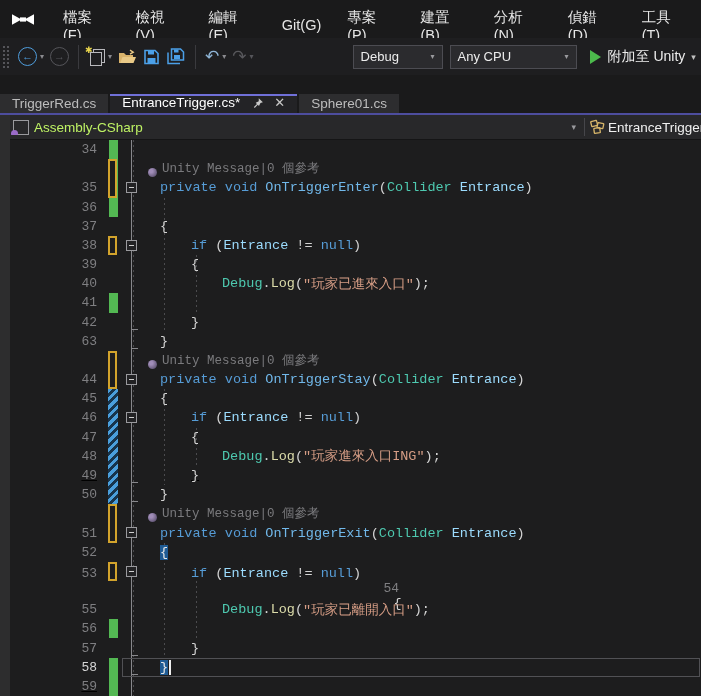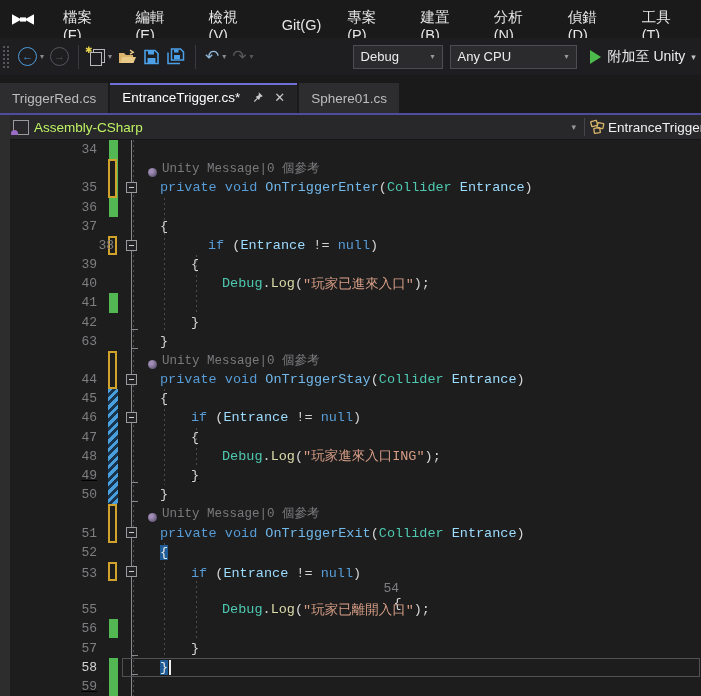--- a/index.html
+++ b/index.html
@@ -34,21 +34,21 @@
     padding:0 7px;box-sizing:border-box;}
   .combo .cval{flex:1;font-size:13px;color:#ececec;white-space:nowrap;}
   .combo .ccaret{font-size:8px;color:#9a9a9e;margin-left:10px;}
   .play-tri{width:0;height:0;border-left:11px solid #4cbb4c;border-top:7px solid transparent;
     border-bottom:7px solid transparent;margin:0 7px 0 10px;}
   .runlabel{font-size:14px;color:#ececec;white-space:nowrap;}
 
   
   .tabstrip{position:absolute;top:75px;left:0;right:0;height:38px;background:#1a1a1b;
     display:flex;align-items:flex-end;}
-  .tab{height:30px;box-sizing:border-box;display:flex;align-items:center;margin-right:2px;
+  .tab{height:19px;box-sizing:border-box;display:flex;align-items:center;margin-right:2px;
     padding:4px 12px;background:#2d2d2f;color:#bdbdbd;font-size:13.5px;white-space:nowrap;}
   .tab.active{background:#232326;color:#ffffff;border-top:2px solid #7070d8;padding-top:0;}
   .tab .tab-label{pointer-events:none;}
   .tab .pin{margin-left:12px;display:flex;align-items:center;}
   .tab .closex{margin-left:10px;color:#c8c8c8;font-size:13px;}
   .purple-line{position:absolute;top:113px;left:0;right:0;height:2px;background:#4d4d9e;}
 
   
   .left-strip{position:absolute;top:115px;left:0;width:10px;bottom:0;background:#2d2d2e;z-index:5;}
   .navbar{position:absolute;top:115px;left:10px;right:0;height:25px;background:#28282a;
@@ -103,22 +103,22 @@
   <div class="menubar">
     <span class="vs-logo">
       <svg width="26" height="17" viewBox="0 0 26 17">
         <path d="M2 3.2 L11.5 8.5 L2 13.8 Z" fill="#ffffff"></path>
         <path d="M24 3.2 L14.5 8.5 L24 13.8 Z" fill="#ffffff"></path>
         <rect x="10" y="6.4" width="6" height="4.2" fill="#ffffff"></rect>
       </svg>
     </span>
     <span class="menu-items">
         <div class="menu-item">檔案(F)</div>
+        <div class="menu-item">檢視(V)</div>
         <div class="menu-item">編輯(E)</div>
-        <div class="menu-item">檢視(V)</div>
         <div class="menu-item">Git(G)</div>
         <div class="menu-item">專案(P)</div>
         <div class="menu-item">建置(B)</div>
         <div class="menu-item">分析(N)</div>
         <div class="menu-item">偵錯(D)</div>
         <div class="menu-item">工具(T)</div>
       </span>
   </div>
 
   <div class="toolbar">
@@ -262,21 +262,21 @@
           <span class="codecol" style="padding-left: 63px;"><span class="tk-kw">private</span><span class="tk-pl"> </span><span class="tk-kw">void</span><span class="tk-pl"> </span><span class="tk-m">OnTriggerEnter</span><span class="tk-p">(</span><span class="tk-t">Collider</span><span class="tk-pl"> </span><span class="tk-v">Entrance</span><span class="tk-p">)</span></span>
         </div>
         <div class="erow" style="height: 19.1724px;">
           <span class="num">36</span>
           <span class="codecol" style="padding-left: 32px;"></span>
         </div>
         <div class="erow" style="height: 19.1724px;">
           <span class="num">37</span>
           <span class="codecol" style="padding-left: 63px;"><span class="tk-p">{</span></span>
         </div>
-        <div class="erow" style="height: 19.1724px; padding-left: 17px;">
+        <div class="erow" style="height: 19.1724px;">
           <span class="num">38</span>
           <span class="codecol" style="padding-left: 94px;"><span class="tk-kw">if</span><span class="tk-pl"> </span><span class="tk-p">(</span><span class="tk-v">Entrance</span><span class="tk-pl"> </span><span class="tk-o">!=</span><span class="tk-pl"> </span><span class="tk-kw">null</span><span class="tk-p">)</span></span>
         </div>
         <div class="erow" style="height: 19.1724px;">
           <span class="num">39</span>
           <span class="codecol" style="padding-left: 94px;"><span class="tk-p">{</span></span>
         </div>
         <div class="erow" style="height: 19.1724px;">
           <span class="num">40</span>
           <span class="codecol" style="padding-left: 125px;"><span class="tk-t">Debug</span><span class="tk-p">.</span><span class="tk-f">Log</span><span class="tk-p">(</span><span class="tk-s">"玩家已進來入口"</span><span class="tk-p">);</span></span>

